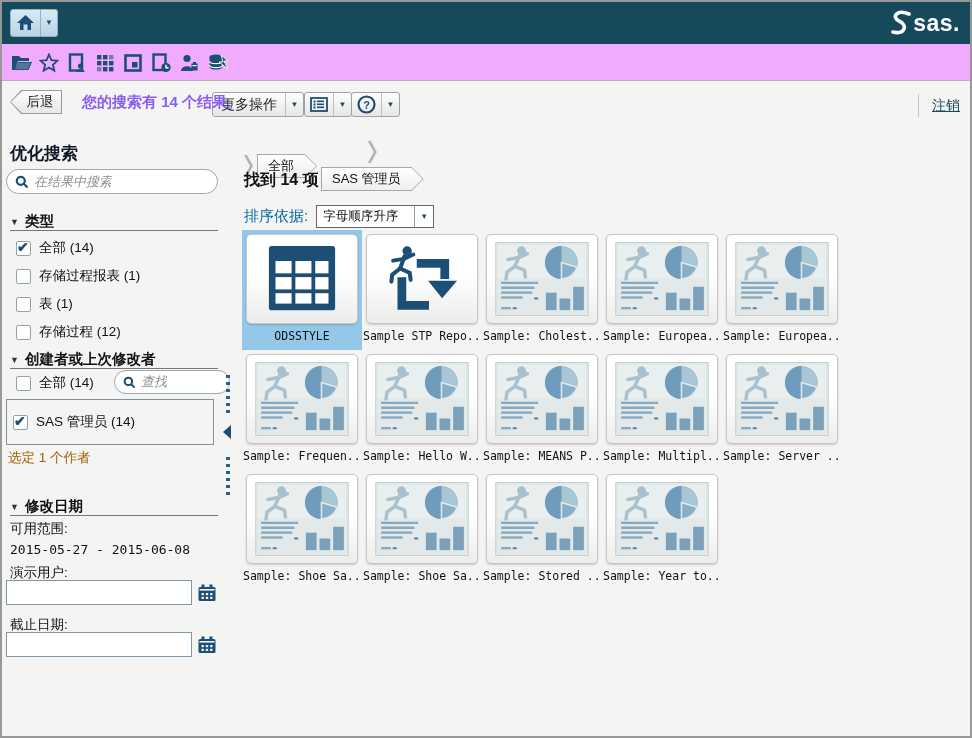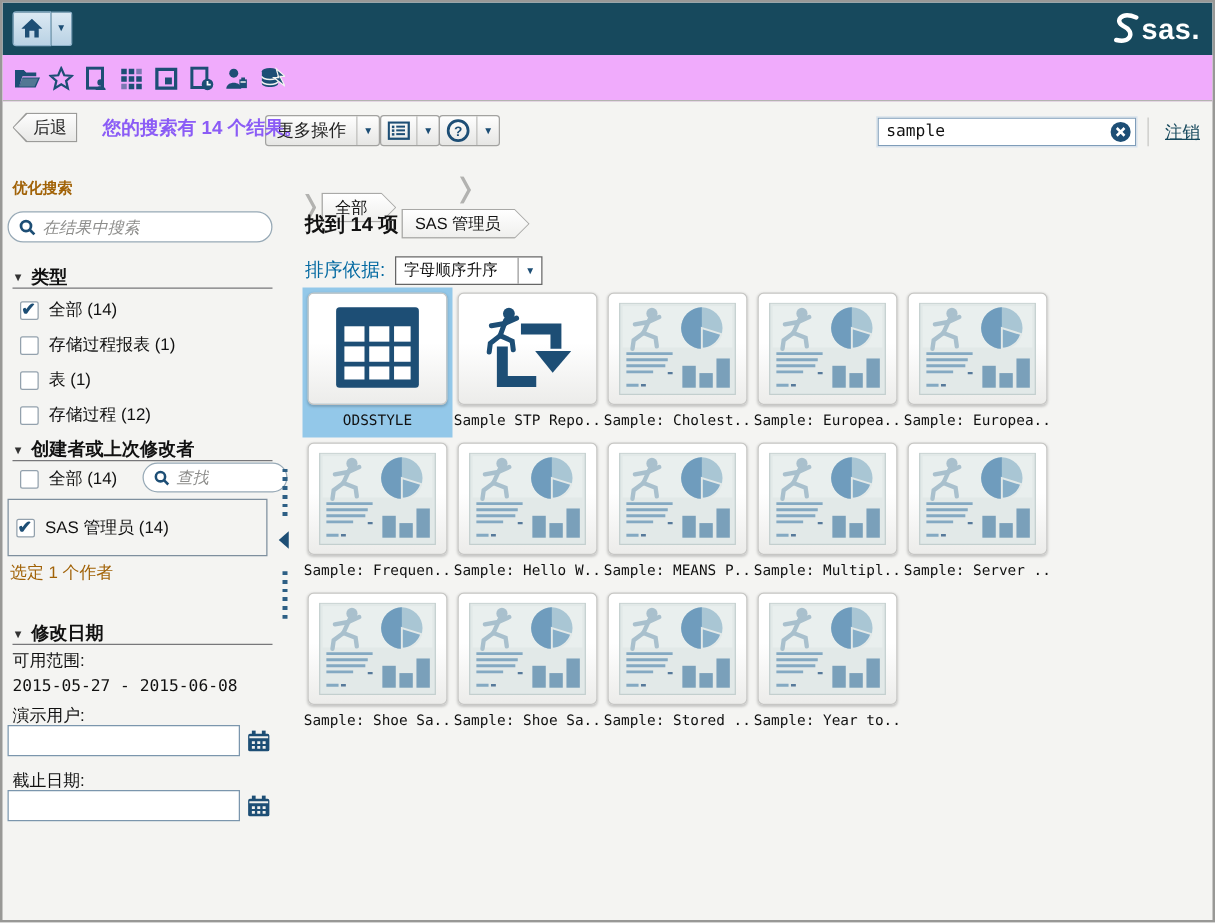--- a/index.html
+++ b/index.html
@@ -48,21 +48,21 @@
   .back-outer { position:absolute; left:8px; top:9px; width:52px; height:24px; background:#9a9a98;
     clip-path:polygon(11px 0, 100% 0, 100% 100%, 11px 100%, 0 50%); padding:1px; }
   .back-inner { width:100%; height:100%; background:linear-gradient(#fdfdfd,#e8e8e6);
     clip-path:polygon(11px 0, 100% 0, 100% 100%, 11px 100%, 0 50%);
     display:flex; align-items:center; justify-content:center; padding-left:8px;
     font-size:13.5px; color:#222; }
   .result-msg { position:absolute; left:80px; top:12px; font-size:15px; font-weight:bold; color:#8b5cf6; }
 
   
   .sidebar { position:absolute; left:0; top:120px; width:218px; }
-  .side-title { position:absolute; left:8px; top:20px; font-size:12px; font-weight:bold; color:#a16207; }
+  .side-title { position:absolute; left:8px; top:20px; font-size:17px; font-weight:bold; color:#0f172a; }
   .pill { display:flex; align-items:center; gap:5px; background:#fff; border:1px solid #97a9b6;
           border-radius:13px; padding:0 8px; }
   .pill .ph { font-size:13px; font-style:italic; color:#8d8d8b; white-space:nowrap; overflow:hidden;font-family:Liberation Serif, serif; }
   .side-search { position:absolute; left:4px; top:47px; width:212px; height:25px; }
   .sect-hdr { position:absolute; left:8px; display:flex; align-items:center; gap:6px; cursor:pointer; }
   .sect-hdr .tri { font-size:9px; color:#333; }
   .sect-hdr .t { font-size:14.5px; font-weight:bold; color:#111; }
   .sect-rule { position:absolute; left:8px; width:208px; border-top:1px solid #77777a; }
   .cb-row { display:flex; align-items:center; gap:8px; cursor:pointer; }
   .cb { position:relative; width:15px; height:15px; background:#fff; border:1px solid #93a1ad;
@@ -321,29 +321,20 @@
             <circle cx="9.5" cy="9.5" r="8" fill="none" stroke="#1d4e75" stroke-width="2.2"></circle>
             <text x="9.5" y="13.5" text-anchor="middle" font-size="11" font-weight="bold" fill="#1d4e75" font-family="Liberation Sans, sans-serif">?</text>
           </svg>
       </span>
       <span class="sep"></span>
       <span class="arr">
           <span class="tiny-arrow">▼</span>
         </span>
     </div>
 
-    <div class="search-wrap">
-      <input class="search-input" type="text" value="sample" style="">
-      <span class="clear-btn">
-        <svg width="17" height="17" viewBox="0 0 17 17">
-            <circle cx="8.5" cy="8.5" r="8" fill="#1d4e75"></circle>
-            <path d="M5.4 5.4 L11.6 11.6 M11.6 5.4 L5.4 11.6" stroke="#fff" stroke-width="2"></path>
-          </svg>
-      </span>
-    </div>
     <div class="tb-sep"></div>
     <span class="logout">注销</span>
   </div>
 
   <div class="backrow">
     <div class="back-outer">
       <div class="back-inner">后退</div>
     </div>
     <div class="result-msg">您的搜索有 14 个结果。</div>
   </div>

